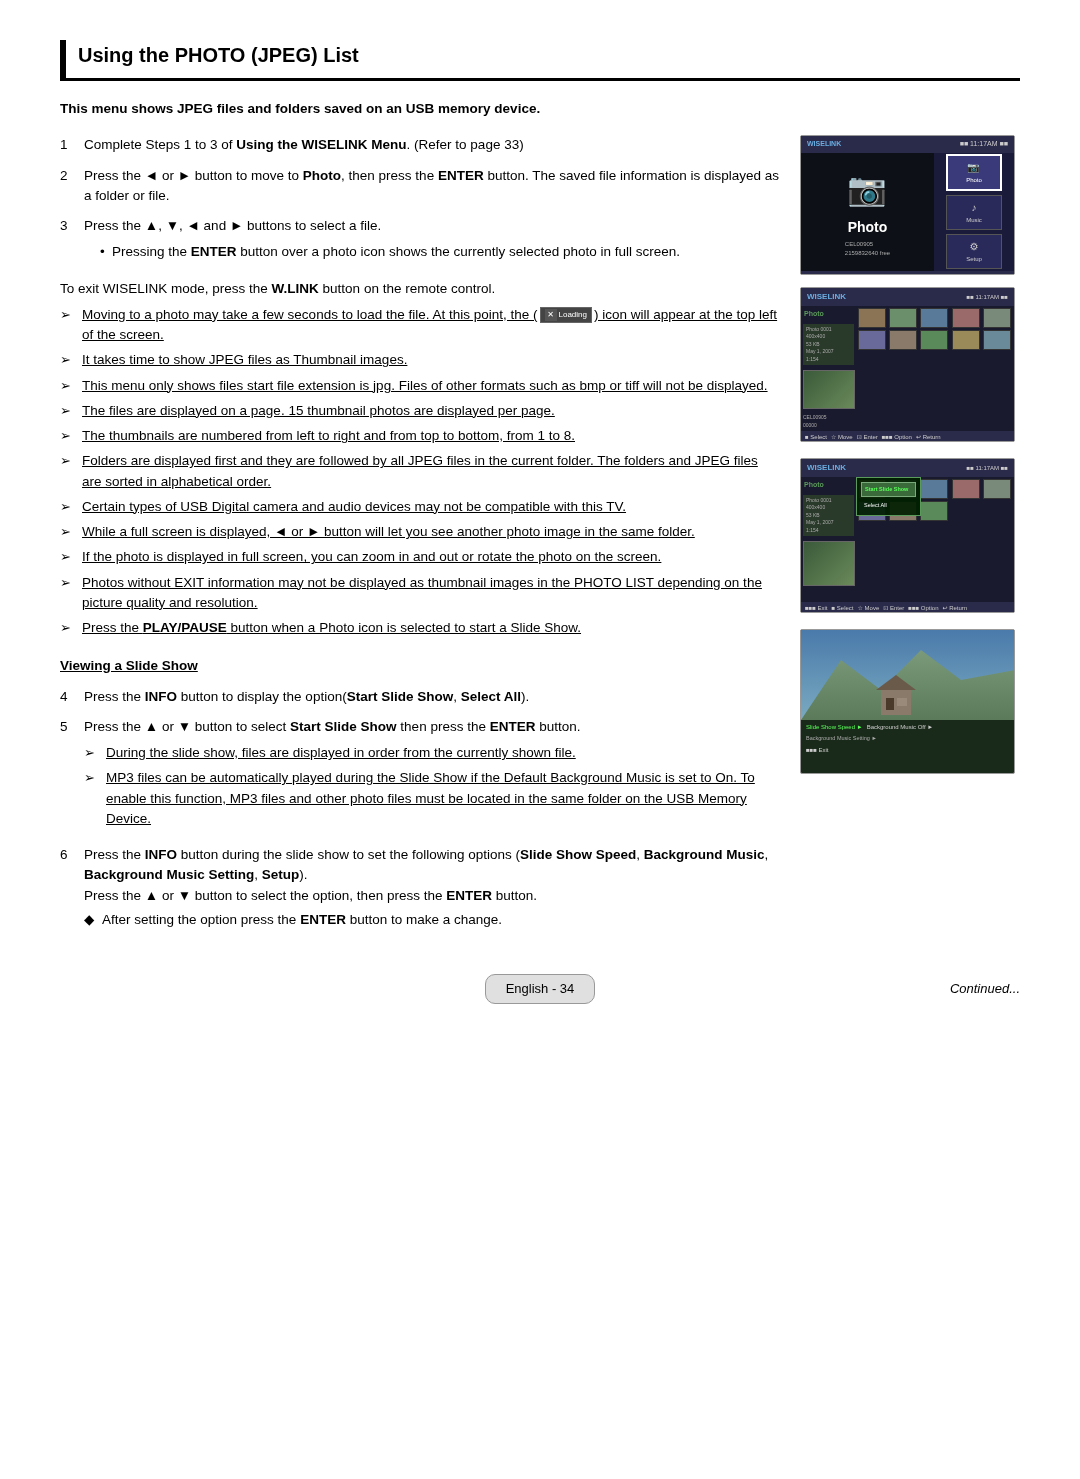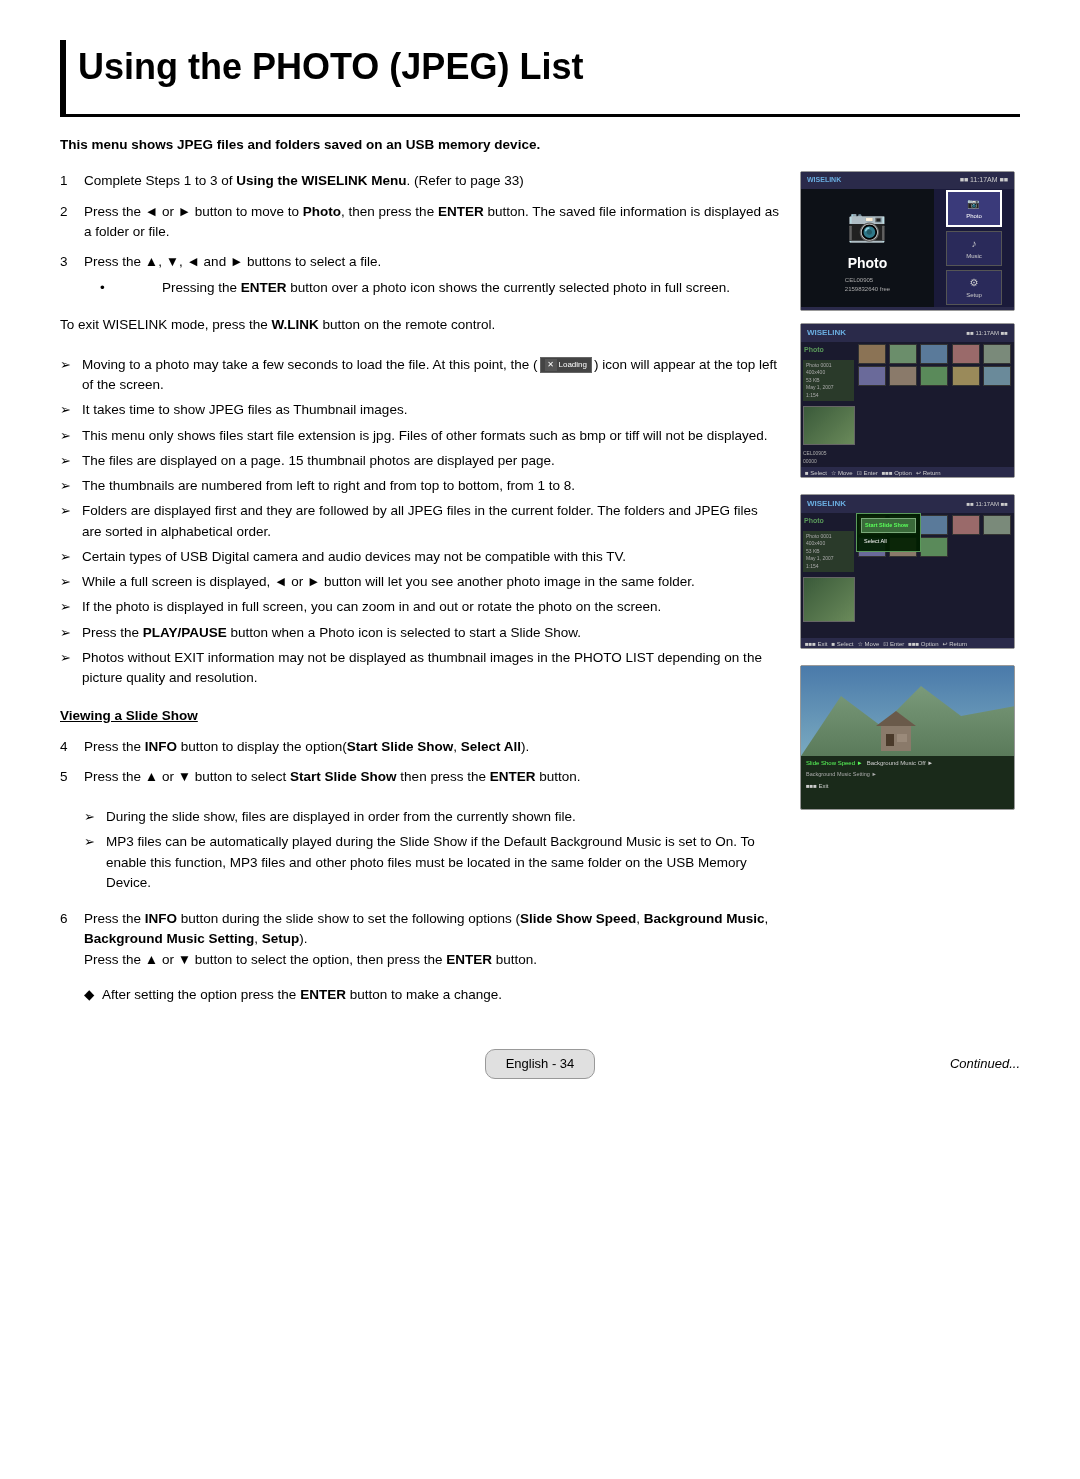--- a/index.html
+++ b/index.html
@@ -7,24 +7,24 @@
       font-family: Arial, sans-serif;
       font-size: 13.5px;
       color: #000;
       background: #fff;
       width: 1080px;
       min-height: 1479px;
       padding: 40px 60px 40px 60px;
       line-height: 1.5;
     }
     .page-title {
-      font-size: 36px;
+      font-size: 20px;
       font-weight: bold;
       border-bottom: 3px solid #000;
-      padding-bottom: 20px;
+      padding-bottom: 8px;
       margin-bottom: 18px;
       border-left: 6px solid #000;
       padding-left: 12px;
     }
     .intro-bold {
       font-weight: bold;
       margin-bottom: 16px;
       font-size: 13.5px;
     }
     .main-content {
@@ -60,30 +60,30 @@
       flex: 1;
     }
     .bullet-list {
       list-style: none;
       margin: 6px 0 6px 16px;
     }
     .bullet-list li {
       padding-left: 12px;
       position: relative;
       margin-bottom: 4px;
-      text-align: center;
     }
     .bullet-list li::before {
       content: "•";
       position: absolute;
       left: 0;
     }
     .arrow-list {
       list-style: none;
-      margin: 20px 0 6px 0;
+      margin: 6px 0 6px 0;
+      text-decoration: underline;
     }
     .arrow-list li {
       padding-left: 22px;
       position: relative;
       margin-bottom: 5px;
     }
     .arrow-list li::before {
       content: "➢";
       position: absolute;
       left: 0;
@@ -278,22 +278,22 @@
     <ul class="arrow-list">
       <li>Moving to a photo may take a few seconds to load the file. At this point, the (<span class="inline-badge"><span class="loading-icon">✕</span>Loading</span>) icon will appear at the top left of the screen.</li>
       <li>It takes time to show JPEG files as Thumbnail images.</li>
       <li>This menu only shows files start file extension is jpg. Files of other formats such as bmp or tiff will not be displayed.</li>
       <li>The files are displayed on a page. 15 thumbnail photos are displayed per page.</li>
       <li>The thumbnails are numbered from left to right and from top to bottom, from 1 to 8.</li>
       <li>Folders are displayed first and they are followed by all JPEG files in the current folder. The folders and JPEG files are sorted in alphabetical order.</li>
       <li>Certain types of USB Digital camera and audio devices may not be compatible with this TV.</li>
       <li>While a full screen is displayed, ◄ or ► button will let you see another photo image in the same folder.</li>
       <li>If the photo is displayed in full screen, you can zoom in and out or rotate the photo on the screen.</li>
+      <li>Photos without EXIT information may not be displayed as thumbnail images in the PHOTO LIST depending on the picture quality and resolution.</li>
       <li>Press the <strong>PLAY/PAUSE</strong> button when a Photo icon is selected to start a Slide Show.</li>
-      <li>Photos without EXIT information may not be displayed as thumbnail images in the PHOTO LIST depending on the picture quality and resolution.</li>
     </ul>
 
     <p class="section-heading">Viewing a Slide Show</p>
 
     <ol class="step-list">
       <li class="step-item">
         <span class="step-num">4</span>
         <span class="step-text">Press the <strong>INFO</strong> button to display the option(<strong>Start Slide Show</strong>, <strong>Select All</strong>).</span>
       </li>
       <li class="step-item">
@@ -305,21 +305,21 @@
             <li>MP3 files can be automatically played during the Slide Show if the Default Background Music is set to On. To enable this function, MP3 files and other photo files must be located in the same folder on the USB Memory Device.</li>
           </ul>
         </span>
       </li>
       <li class="step-item">
         <span class="step-num">6</span>
         <span class="step-text">
           Press the <strong>INFO</strong> button during the slide show to set the following options (<strong>Slide Show Speed</strong>, <strong>Background Music</strong>, <strong>Background Music Setting</strong>, <strong>Setup</strong>).
           <br>
           Press the ▲ or ▼ button to select the option, then press the <strong>ENTER</strong> button.
-          <div class="diamond-item" style="margin-top: 15px;">After setting the option press the <strong>ENTER</strong> button to make a change.</div>
+          <div class="diamond-item" style="margin-top: 4px;">After setting the option press the <strong>ENTER</strong> button to make a change.</div>
         </span>
       </li>
     </ol>
   </div>
 
   <div class="right-col">
 
     <div class="screen-box">
       <div class="screen-header">
         <span class="screen-logo">

